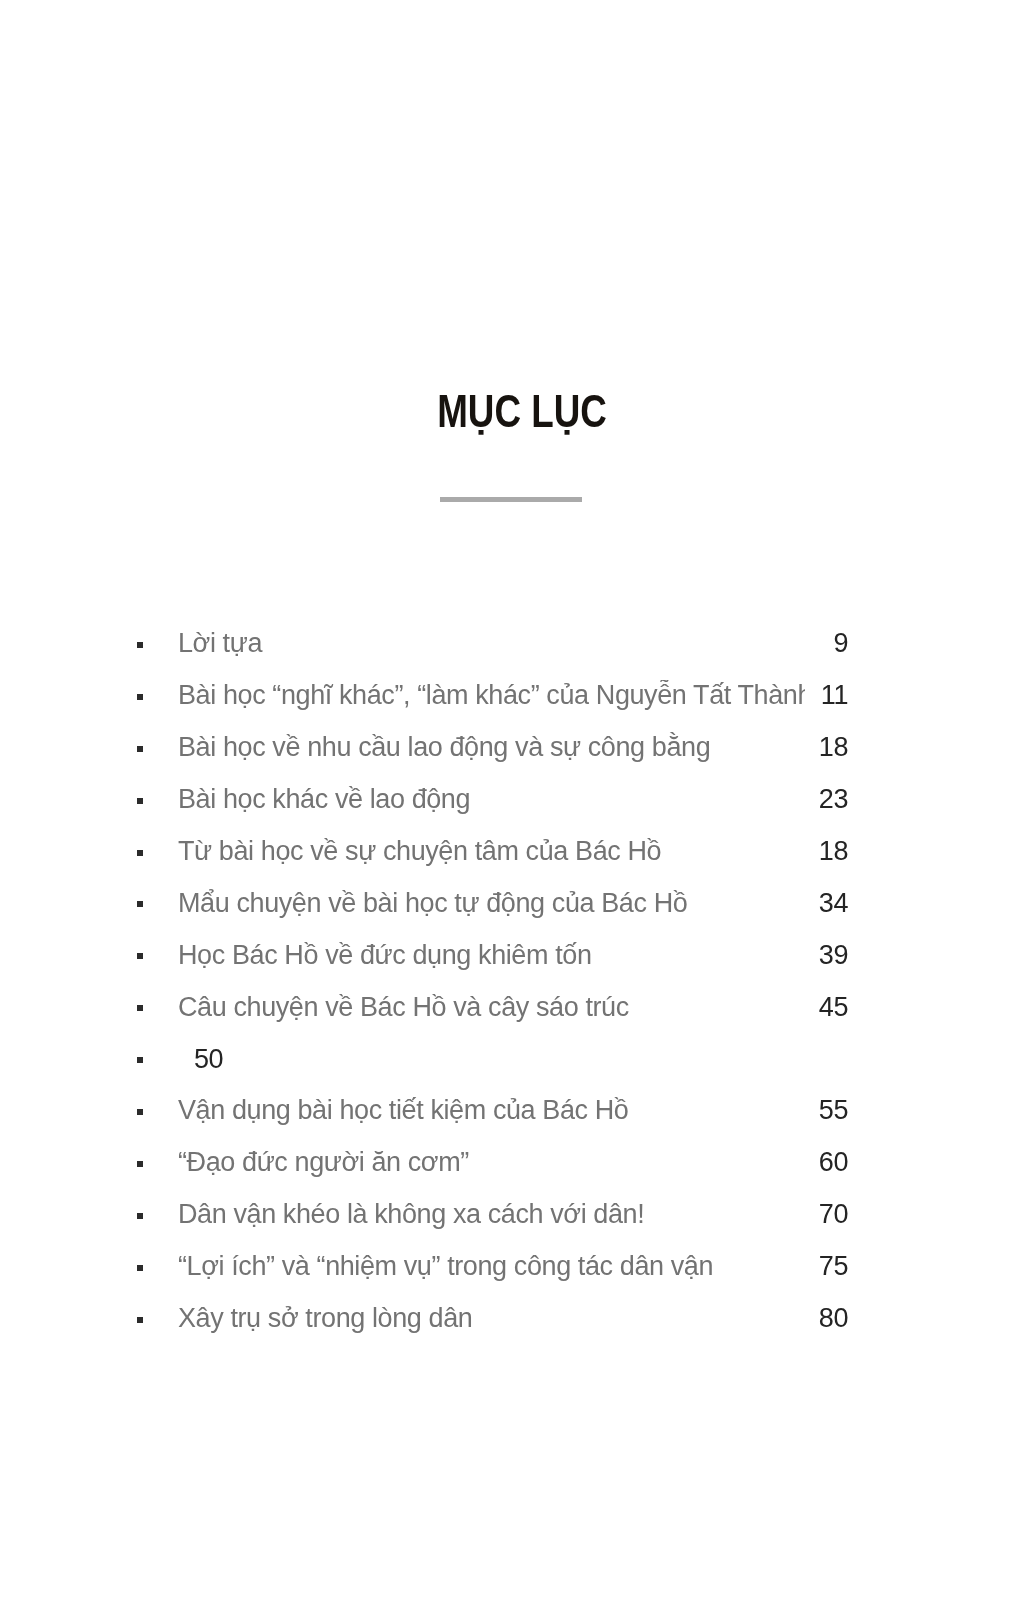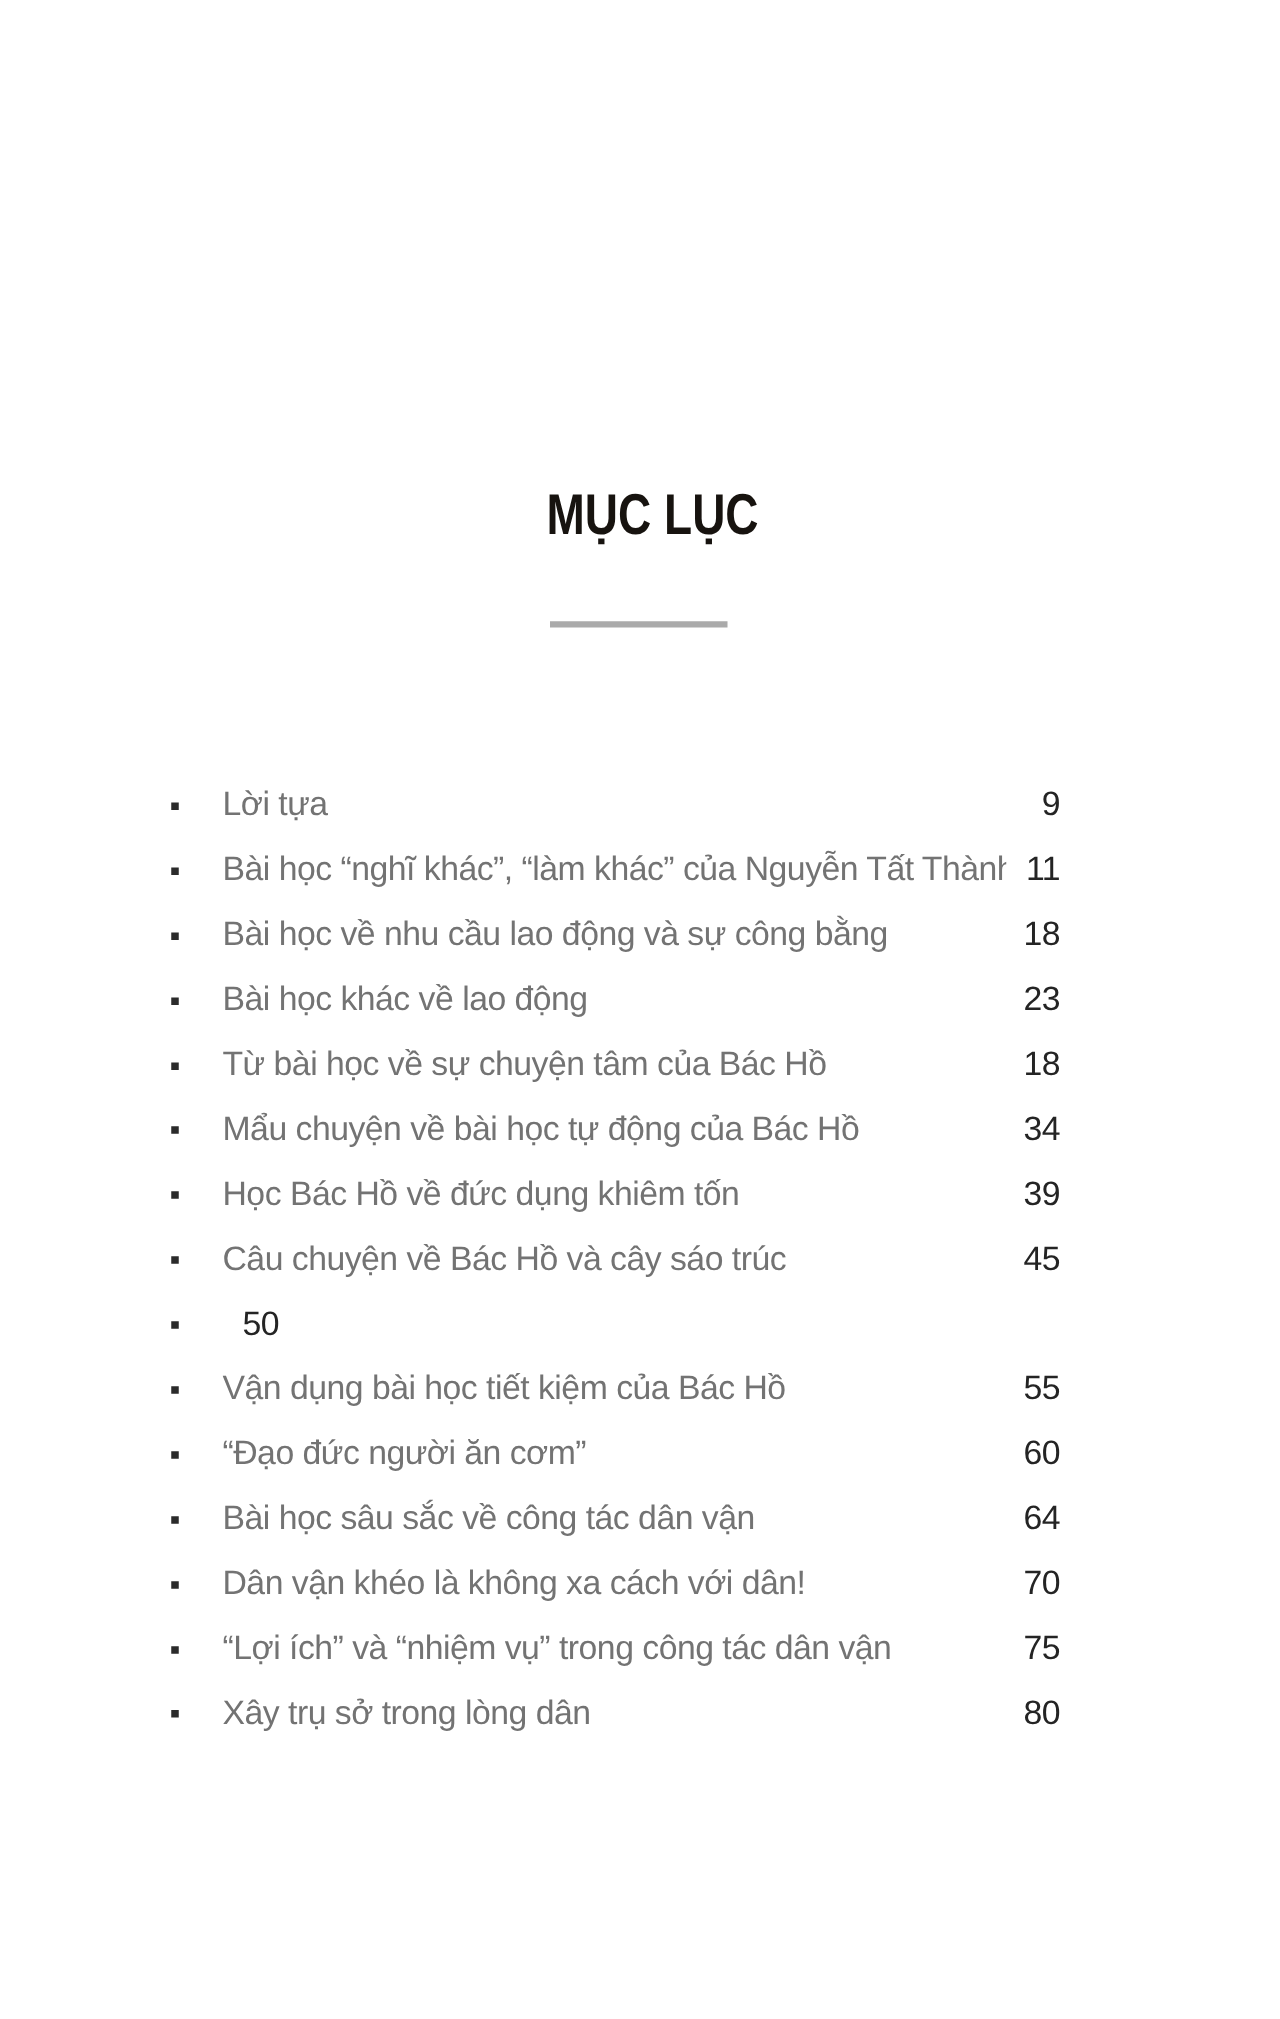--- a/index.html
+++ b/index.html
@@ -143,25 +143,20 @@
     <span class="toc-label">Vận dụng bài học tiết kiệm của Bác Hồ</span>
     <span class="toc-page">55</span>
   </div>
 
   <div class="toc-row">
     <span class="bullet"></span>
     <span class="toc-label">“Đạo đức người ăn cơm”</span>
     <span class="toc-page">60</span>
   </div>
 
-  <div class="toc-row">
-    <span class="bullet"></span>
-    <span class="toc-label">Bài học sâu sắc về công tác dân vận</span>
-    <span class="toc-page">64</span>
-  </div>
 
   <div class="toc-row">
     <span class="bullet"></span>
     <span class="toc-label">Dân vận khéo là không xa cách với dân!</span>
     <span class="toc-page">70</span>
   </div>
 
   <div class="toc-row">
     <span class="bullet"></span>
     <span class="toc-label">“Lợi ích” và “nhiệm vụ” trong công tác dân vận</span>

